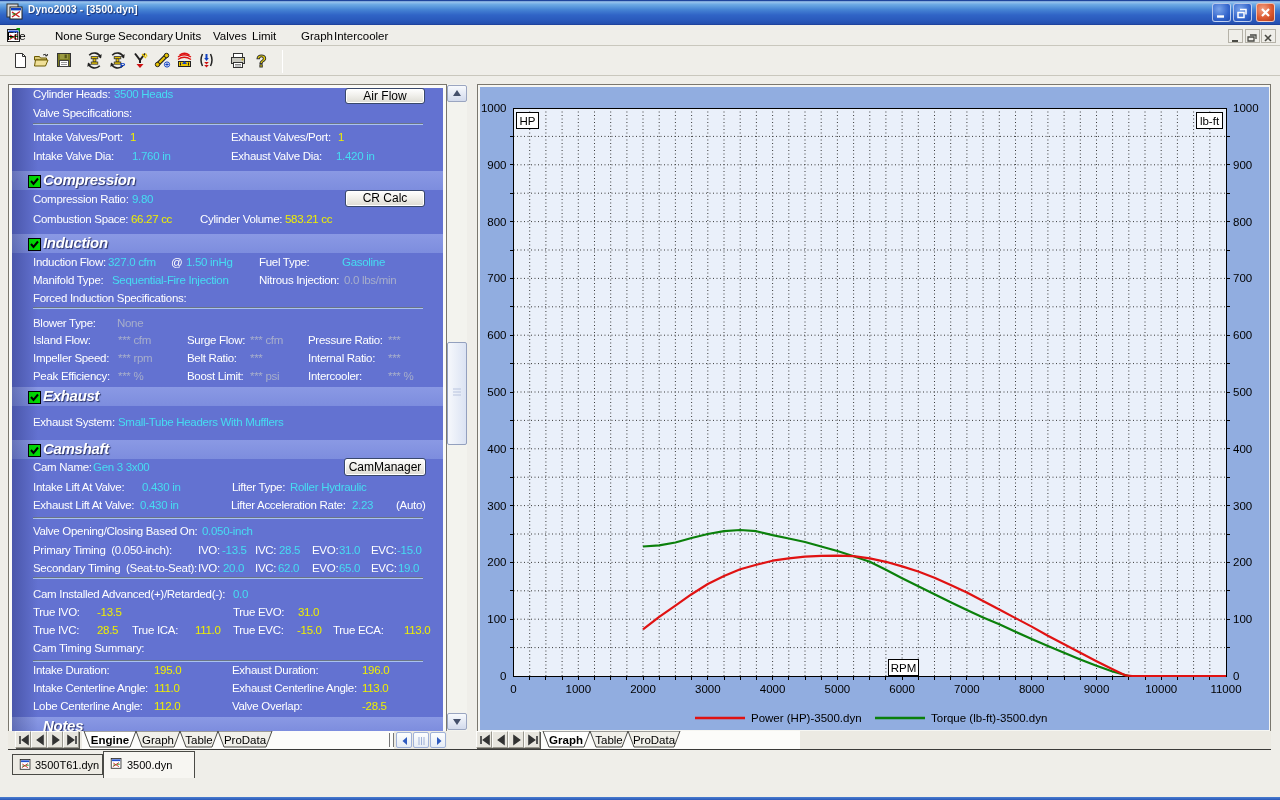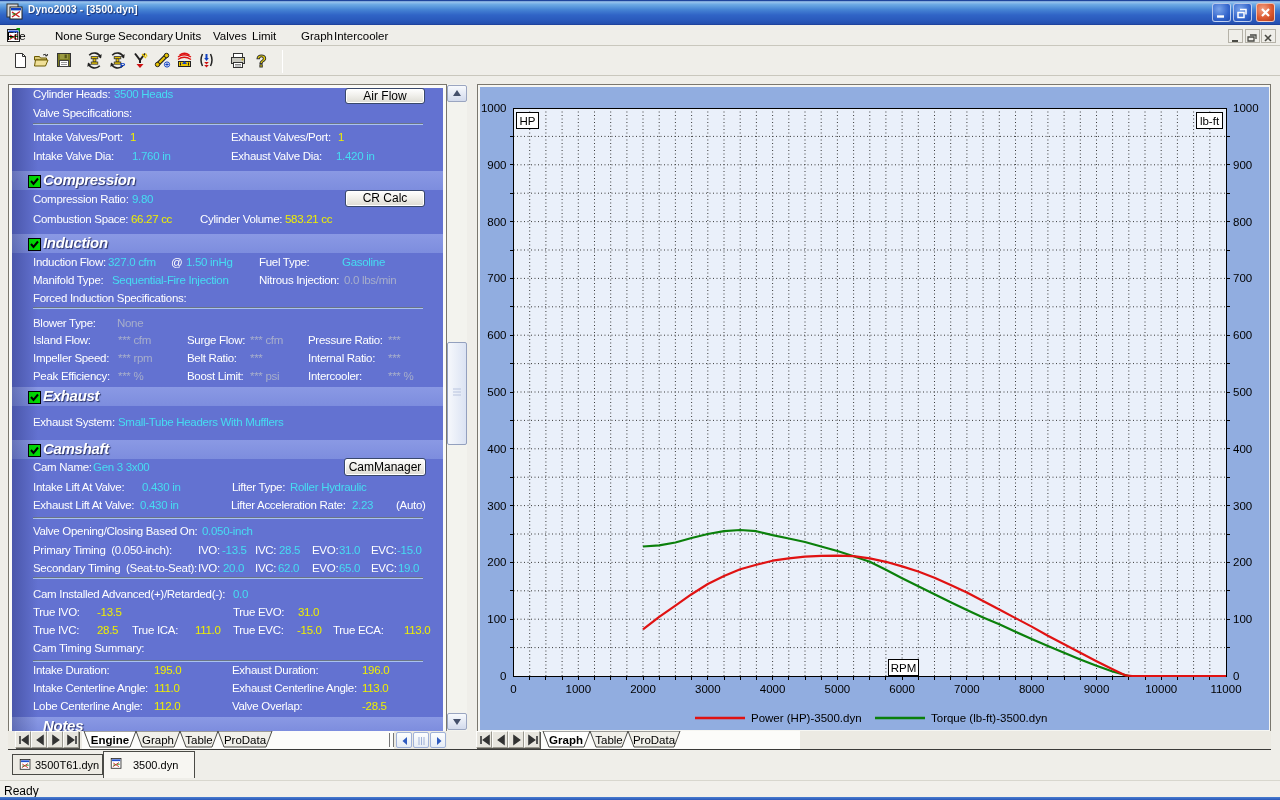--- a/index.html
+++ b/index.html
@@ -553,20 +553,17 @@
         <path d="M4 10.5 h2.5 M8.5 9.5 h3.5" stroke="#0a8a0a" stroke-width="1"></path>
       </svg>
 <span class="dtab" style="left:35px;top:9px;">3500T61.dyn</span>
 <div style="position:absolute;left:103px;top:1px;width:92px;height:27px;background:#f7f6f2;border:1px solid #4a4a46;border-bottom:none;"></div>
 <svg width="13" height="14" viewBox="0 0 16 16" style="position:absolute;left:110px;top:6px;">
         <rect x="1.5" y="2.5" width="12" height="12" fill="#fff" stroke="#222"></rect>
         <rect x="2.5" y="3.5" width="10" height="2.2" fill="#2050d0"></rect>
         <path d="M3.5 12.5 L11 7.5 M4 8 L11 12.5" stroke="#cc2222" stroke-width="1.1"></path>
         <path d="M4 10.5 h2.5 M8.5 9.5 h3.5" stroke="#0a8a0a" stroke-width="1"></path>
       </svg>
-<span class="dtab" style="left:133px;top:9px;">3500.dyn</span>
+<span class="dtab" style="left:127px;top:9px;">3500.dyn</span>
 </div>
 
-<div id="statusbar">
-      <span style="position:absolute;left:4px;top:3px;font-size:12px;color:#000;">Ready</span>
-    </div>
 <div id="bluebottom"></div>
 
 </div>
 </body></html>

